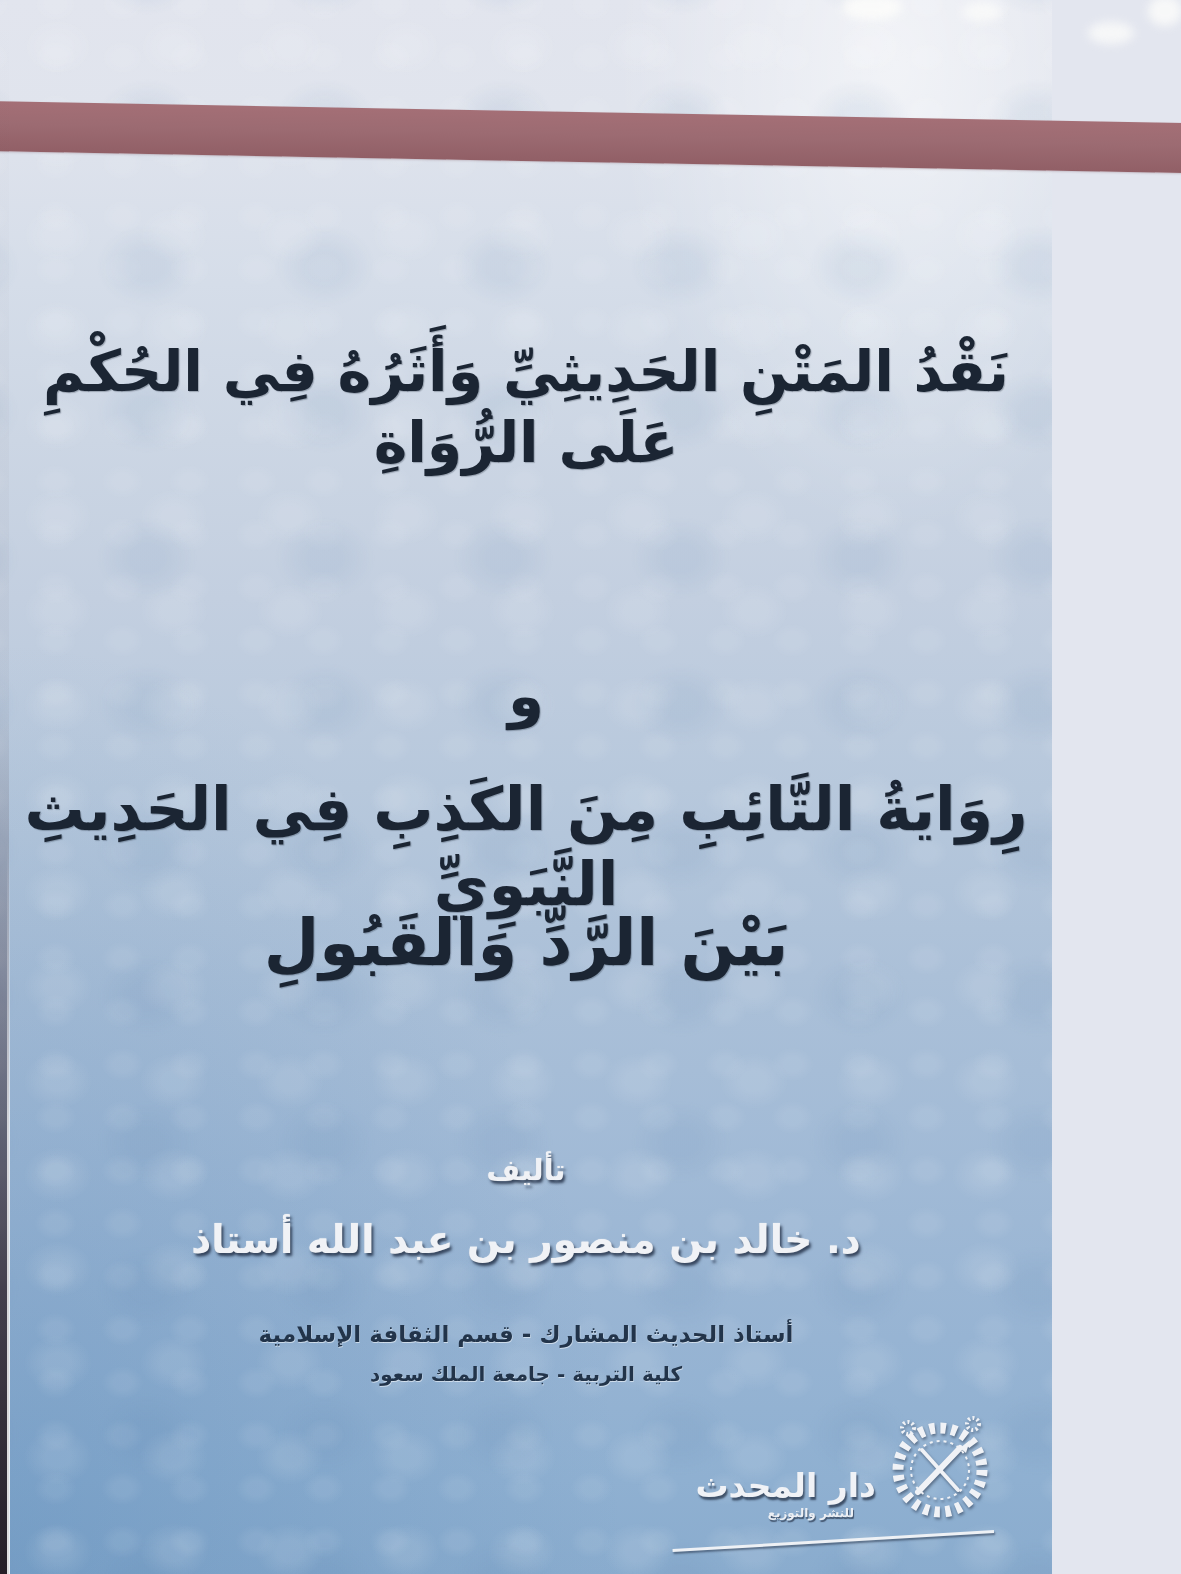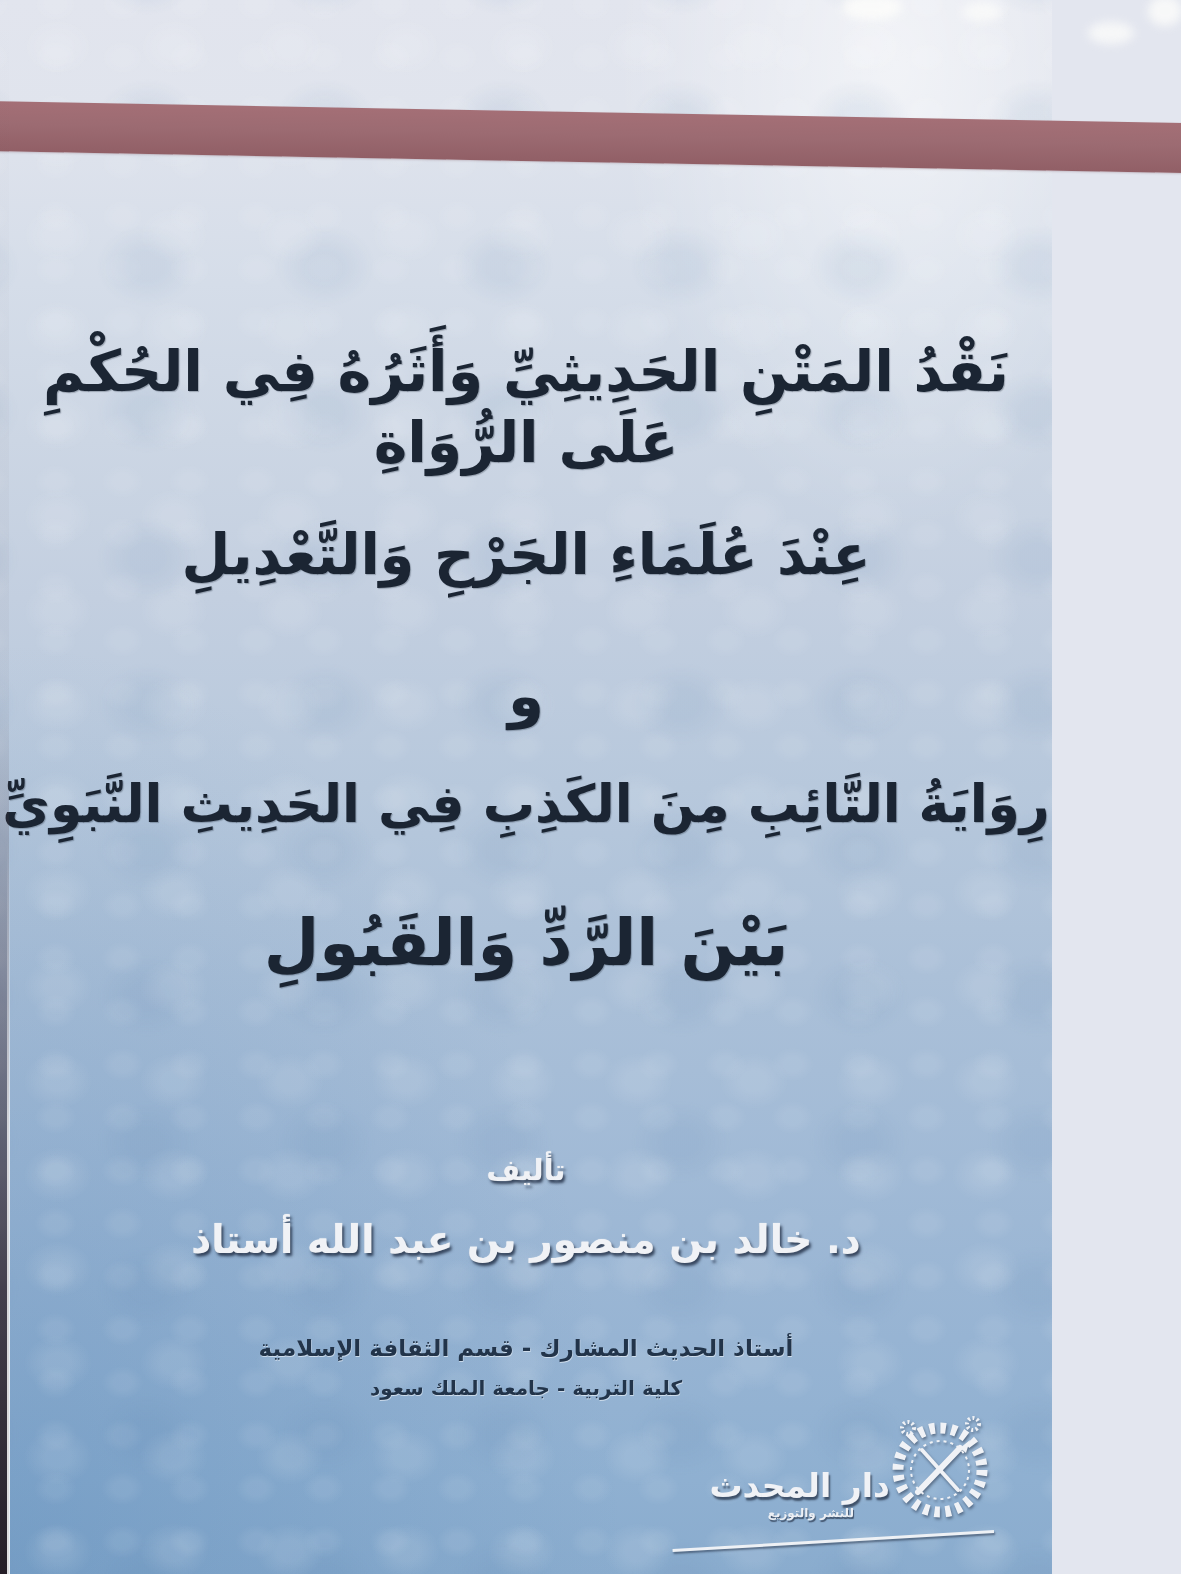--- a/index.html
+++ b/index.html
@@ -58,43 +58,43 @@
 
   .txt{
     position:absolute;left:0;width:100%;
     direction:rtl;text-align:center;
     color:#1b2533;font-weight:bold;line-height:1.25;
     text-shadow:1px 1px 1px rgba(18,28,44,.28);
   }
   .t1{top:336px;font-size:57px;}
   .t2{top:520px;font-size:56px;}
   .waw{top:660px;font-size:58px;}
-  .t3{top:772px;font-size:52px;}
+  .t3{top:772px;font-size:60px;}
   .t4{top:903px;font-size:64px;}
 
   .embossed{
     color:#f0f2f6;font-weight:bold;
     text-shadow:2px 3px 3px rgba(28,40,62,.8), 0 0 1px rgba(255,255,255,.9);
   }
   .byline{top:1136px;font-size:29px;margin-top:16px;}
   .author{top:1216px;font-size:39px;letter-spacing:1px;}
-  .aff{color:#22344a;text-shadow:0.5px 0.5px 0 rgba(240,245,250,.6);margin-top:14px;}
+  .aff{color:#22344a;text-shadow:0.5px 0.5px 0 rgba(240,245,250,.6);}
   .aff1{top:1320px;font-size:23px;}
   .aff2{top:1362px;font-size:20px;}
 
   .publisher{
     position:absolute;right:48px;bottom:8px;width:370px;height:158px;
     direction:rtl;
   }
   .emblem{
     position:absolute;right:2px;top:0;
     filter:drop-shadow(1.5px 2.5px 1.5px rgba(35,48,70,.55));
   }
   .pub-name{
-    position:absolute;right:114px;top:58px;
+    position:absolute;right:128px;top:58px;
     font-size:33px;font-weight:bold;color:#f0f2f6;
     text-shadow:1.5px 2.5px 2px rgba(35,48,70,.75);
     white-space:nowrap;
   }
   .pub-tag{
     position:absolute;right:150px;top:98px;
     font-size:12px;font-weight:bold;color:#eceff4;
     text-shadow:1px 1.5px 1px rgba(35,48,70,.7);
     white-space:nowrap;
     text-align:right;
@@ -112,21 +112,20 @@
   <div class="texture"></div>
 
   <div class="band"></div>
 
   <div class="glint g1"></div>
   <div class="glint g2"></div>
   <div class="glint g3"></div>
   <div class="glint g4"></div>
 
   <div class="txt t1">نَقْدُ المَتْنِ الحَدِيثِيِّ وَأَثَرُهُ فِي الحُكْمِ عَلَى الرُّوَاةِ</div>
-  <div class="txt t2">عِنْدَ عُلَمَاءِ الجَرْحِ وَالتَّعْدِيلِ</div>
   <div class="txt waw">و</div>
   <div class="txt t3">رِوَايَةُ التَّائِبِ مِنَ الكَذِبِ فِي الحَدِيثِ النَّبَوِيِّ</div>
   <div class="txt t4">بَيْنَ الرَّدِّ وَالقَبُولِ</div>
 
   <div class="txt byline embossed">تأليف</div>
   <div class="txt author embossed">د. خالد بن منصور بن عبد الله أستاذ</div>
 
   <div class="txt aff aff1">أستاذ الحديث المشارك - قسم الثقافة الإسلامية</div>
   <div class="txt aff aff2">كلية التربية - جامعة الملك سعود</div>
 

